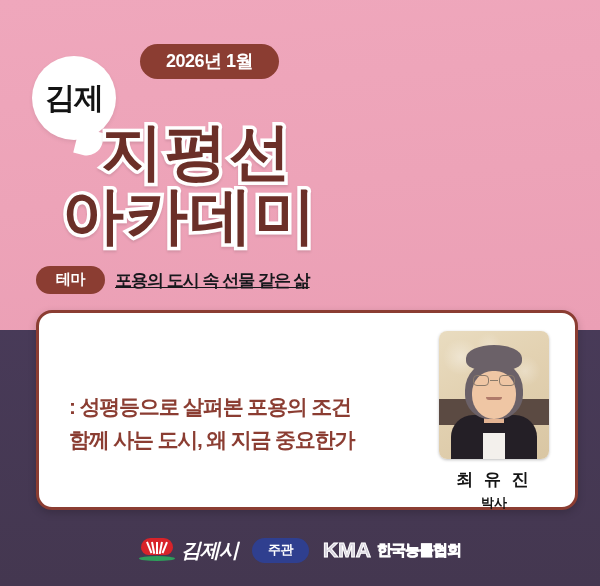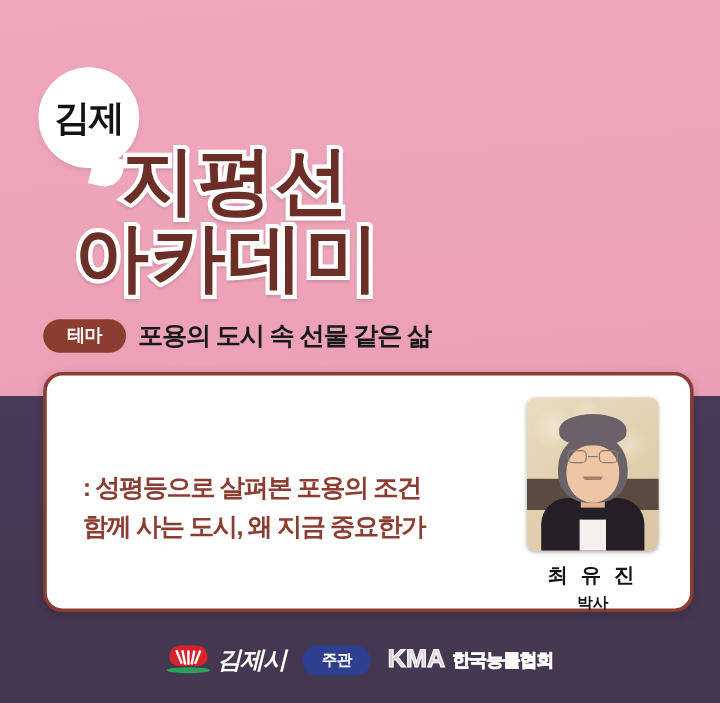--- a/index.html
+++ b/index.html
@@ -138,21 +138,21 @@
   }
   .bigtitle .l1{ display:block; padding-left:34px; }
   .bigtitle .l2{ display:block; padding-left:20px; margin-top:4px; }
 
   
   .theme-row{ position:absolute; left:36px; top:266px; display:flex; align-items:center; gap:10px; }
   .theme-badge{
     padding:4px 20px 5px; border-radius:16px; background:#8b3d32;
     color:#fff; font-size:15px; font-weight:900; letter-spacing:-.5px;
   }
-  .theme-text{ font-size:21px; font-weight:900; color:#17181c; letter-spacing:-1px; white-space:nowrap; }
+  .theme-text{ font-size:17px; font-weight:900; color:#17181c; letter-spacing:-1px; white-space:nowrap;text-decoration:underline; }
 
   
   .card{
     position:absolute; left:36px; top:310px; width:542px; height:200px;
     background:#ffffff; border:3px solid #8b3d32; border-radius:16px;
     box-shadow:0 3px 8px rgba(0,0,0,.18);
   }
   .session-bar{
     position:absolute; left:-3px; top:-3px; width:434px; height:56px;
     background:#8b3d32; border-radius:16px 16px 16px 0;
@@ -368,20 +368,21 @@
       <div class="pp" style="left:13px;top:7px; width:8px; height:14px; background:#e0b18c; border-radius:3px;"></div>
     </div>
   </div>
 
   <div class="bg-pink" style="clip-path:polygon(0 0,340 0,340 120,300 185,150 236,0 250);"></div>
 
   <div class="bubble">
     <span>김제</span>
   </div>
 
+  <div class="month-badge">2026년 1월</div>
 
   <div class="bigtitle">
     <span class="l1">지평선</span>
     <span class="l2">아카데미</span>
   </div>
 
   <div class="theme-row">
     <div class="theme-badge">테마</div>
     <div class="theme-text">포용의 도시 속 선물 같은 삶</div>
   </div>

